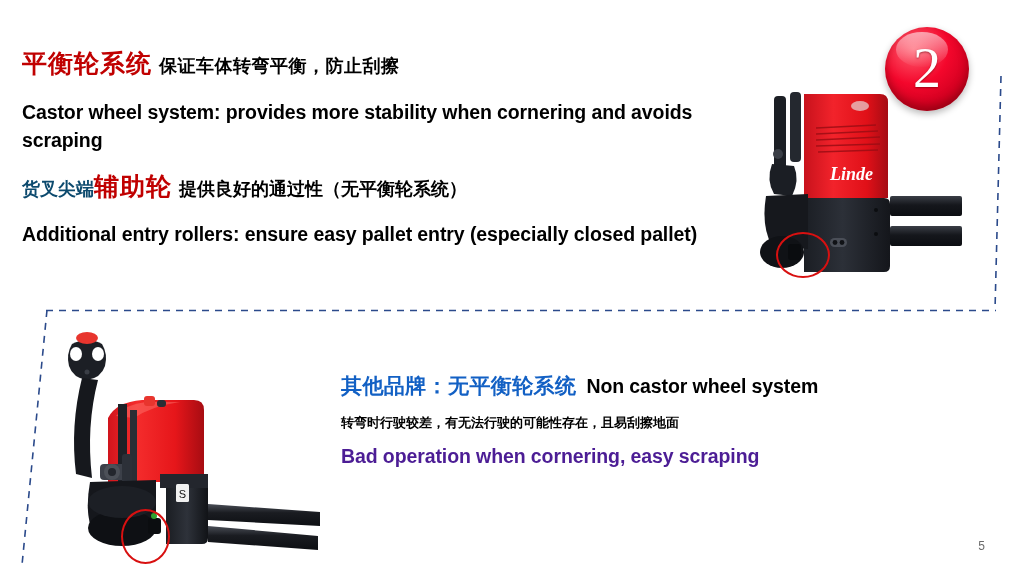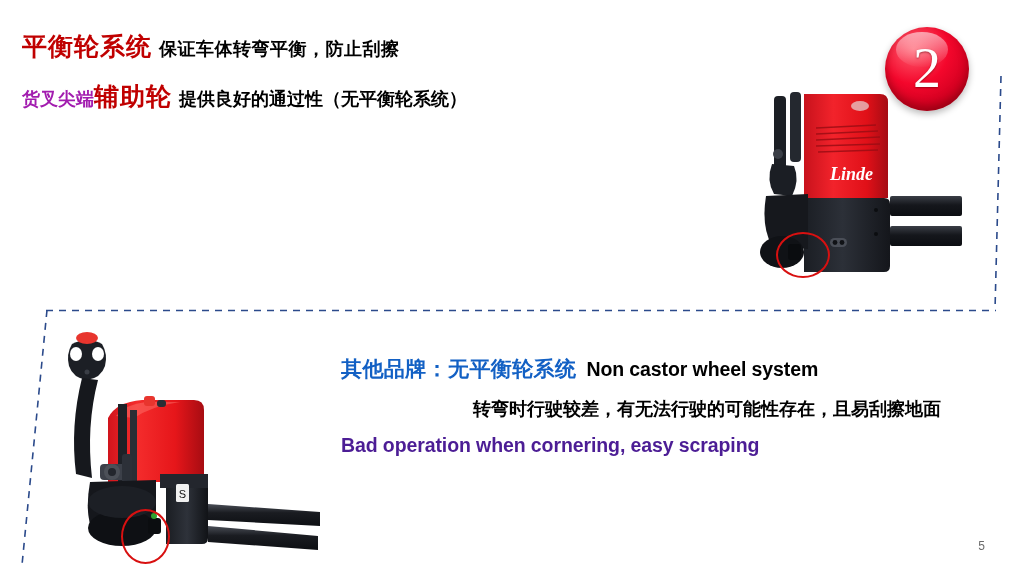--- a/index.html
+++ b/index.html
@@ -17,21 +17,21 @@
   }
 
   
   .text-block {
     position: absolute;
     left: 22px;
     top: 30px;
     width: 715px;
   }
   .line {
-    margin: 0 0 6px 0;
+    margin: 17px 0 6px 0;
     color: #000000;
     font-weight: bold;
     line-height: 1.34;
   }
   .line-cn-1 {
     font-size: 21px;
     letter-spacing: 0.5px;
     margin-bottom: 10px;
   }
   .kw-red {
@@ -54,21 +54,21 @@
     line-height: 1.45;
   }
   .line-cn-2 {
     font-size: 18px;
     margin-bottom: 10px;
     margin-top: 16px;
   }
   .cn-lead {
     font-size: 18px;
     font-weight: bold;
-    color: #a21caf;
+    color: #0c4a6e;
   }
   .line-en-2 {
     font-size: 19.5px;
     font-weight: bold;
     letter-spacing: -0.1px;
   }
 
   
   .badge {
     position: absolute;
@@ -152,25 +152,24 @@
   }
   .blue-en {
     color: #000000;
     font-size: 19.5px;
     font-weight: bold;
     padding-left: 10px;
     letter-spacing: -0.1px;
     text-align: right;
   }
   .line-cn-3 {
-    font-size: 18px;
+    font-size: 13px;
     font-weight: bold;
     color: #000000;
     margin-top: 14px;
-    text-align: right;
   }
   .line-en-3 {
     font-size: 19.5px;
     font-weight: bold;
     color: #4c1d95;
     margin-top: 11px;
     letter-spacing: -0.1px;
   }
 
   
@@ -196,25 +195,27 @@
 
     <line x1="47" y1="310" x2="22" y2="565" stroke="#2B4A8B" stroke-width="1.6" stroke-dasharray="7 6"></line>
   </svg>
 
   <div class="text-block">
 
     <p class="line line-cn-1">
       <span class="kw-red">平衡轮系统</span><span class="cn-sub">保证车体转弯平衡，防止刮擦</span>
     </p>
 
+    <p class="line line-en">Castor wheel system: provides more stability when cornering and avoids scraping</p>
 
     <p class="line line-cn-2">
       <span class="cn-lead">货叉尖端</span><span class="kw-red">辅助轮</span><span class="cn-sub">提供良好的通过性（无平衡轮系统）</span>
     </p>
 
+    <p class="line line-en-2">Additional entry rollers: ensure easy pallet entry (especially closed pallet)</p>
   </div>
 
   <div class="badge">
     <span class="badge-num">2</span>
   </div>
 
   <div class="truck-top">
     <svg viewBox="0 0 210 188" width="210" height="188">
       <defs>
         <linearGradient id="redBodyT" x1="0" y1="0" x2="1" y2="0">

